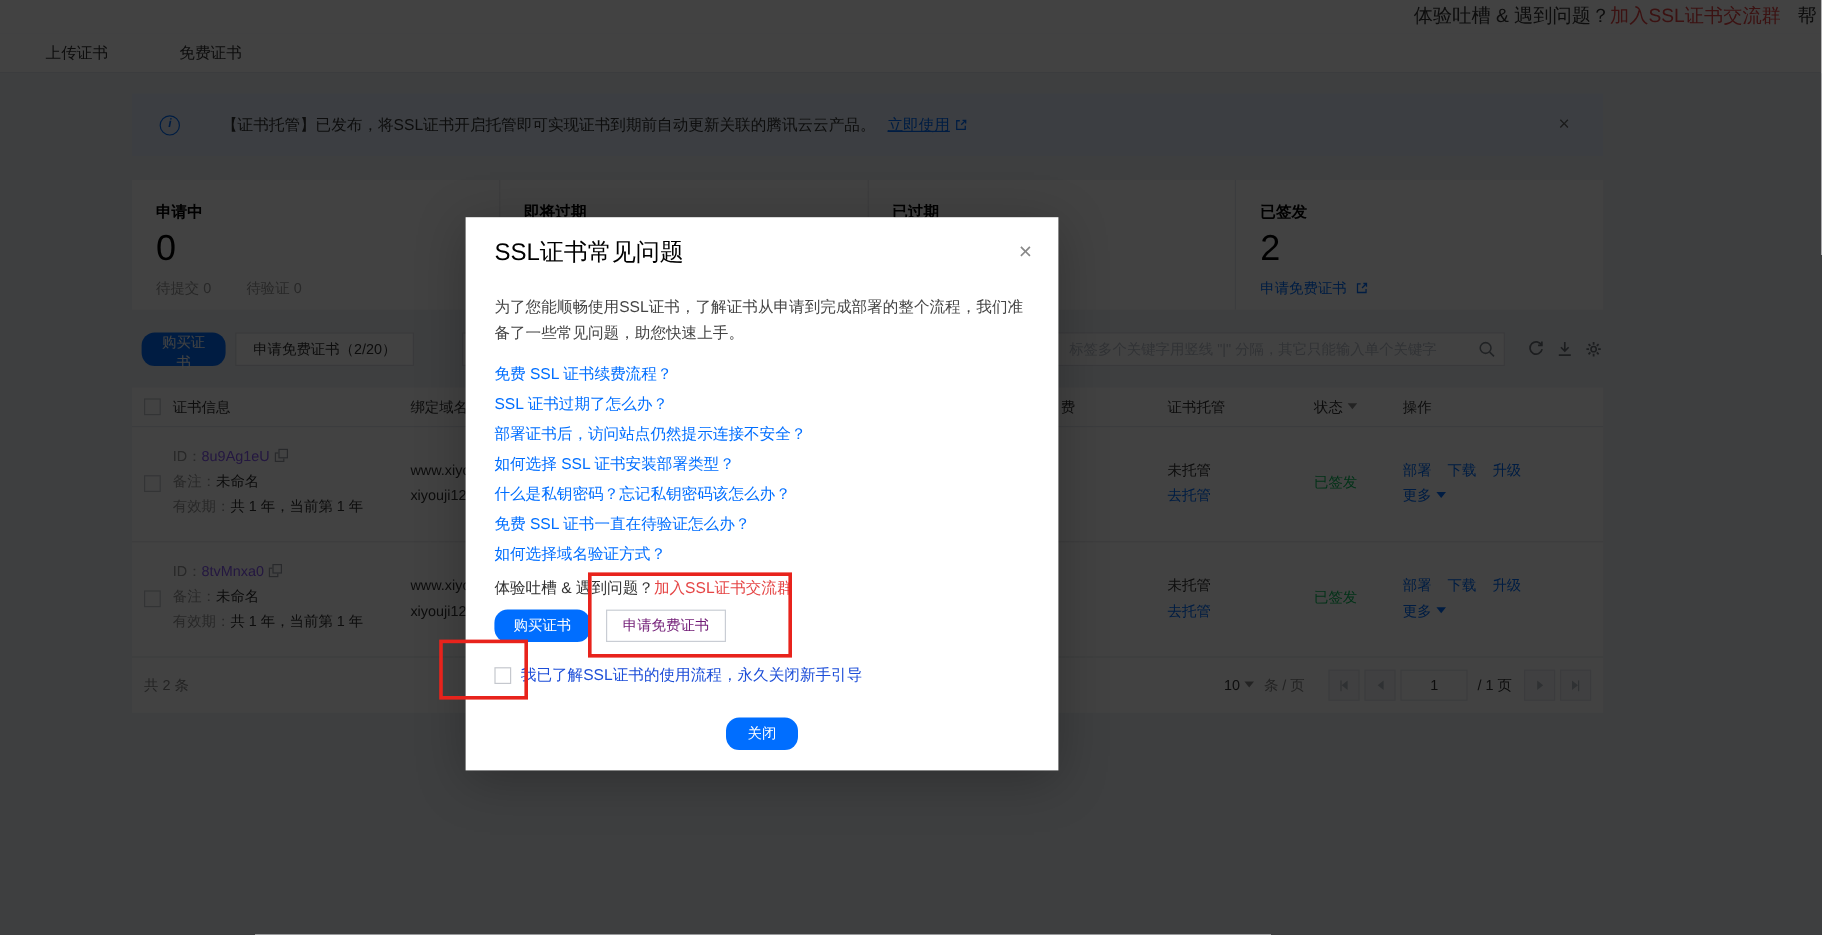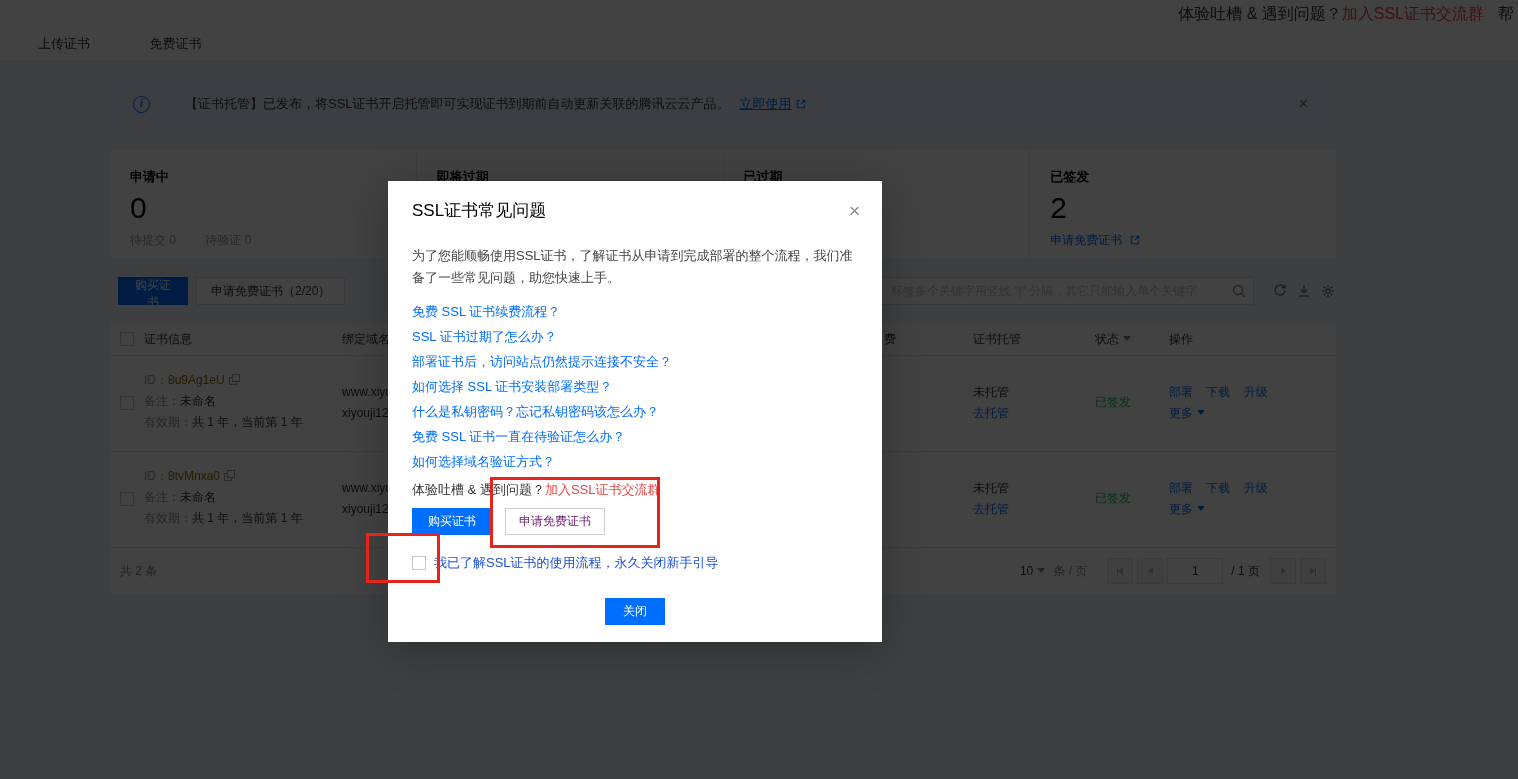--- a/index.html
+++ b/index.html
@@ -29,21 +29,21 @@
   .stat-cell{flex:1 1 0;box-sizing:border-box;padding:18px 0 0 20px;}
   .stat-cell + .stat-cell{border-left:1px solid #e5e8ed;}
   .stat-label{font-size:13px;font-weight:700;color:#000;}
   .stat-value{font-size:30px;color:#000;margin-top:6px;line-height:32px;min-height:32px;}
   .stat-subs{margin-top:8px;font-size:12px;color:#999;}
   .stat-subs span + span{margin-left:26px;}
   .stat-link{margin-top:8px;font-size:12px;color:#006eff;cursor:pointer;}
 
   .toolbar{position:absolute;left:110px;top:277px;width:1226px;height:28px;display:flex;align-items:center;}
   .btn{box-sizing:border-box;height:28px;font-size:12px;border:none;cursor:pointer;font-family:inherit;}
-  .btn-primary{background:#006eff;color:#fff;padding:0 14px;}
+  .btn-primary{background:#006eff;color:#fff;padding:0 14px;border-radius:11px;}
   .btn-plain{background:#fff;color:#333;border:1px solid #dadde2;padding:0 14px;}
   .toolbar .buy{margin-left:8px;width:70px;}
   .toolbar .apply{margin-left:8px;}
   .toolbar .upload{margin-left:40px;width:100px;}
   .search-wrap{margin-left:auto;display:flex;align-items:center;}
   .search-box{position:relative;width:374px;height:28px;box-sizing:border-box;border:1px solid #dadde2;background:#fff;}
   .search-box input{width:100%;height:100%;box-sizing:border-box;border:none;outline:none;padding:0 28px 0 10px;font-size:12px;color:#333;font-family:inherit;}
   .search-box input::placeholder{color:#bcc2cc;}
   .search-box .sicon{position:absolute;right:6px;top:5px;cursor:pointer;}
   .tool-icons{display:flex;align-items:center;margin-left:10px;}
@@ -59,21 +59,21 @@
   .t-row .pos-check{top:40px;}
   .pos-info{left:34px;}  .pos-domain{left:232px;} .pos-fee{left:774px;}
   .pos-host{left:863px;} .pos-status{left:985px;} .pos-act{left:1059px;}
   .t-row .cell{position:absolute;white-space:nowrap;}
   .t-row .pos-info{top:14px;line-height:21px;}
   .t-row .pos-domain{top:26px;line-height:21px;color:#333;}
   .t-row .pos-host{top:26px;line-height:21px;}
   .t-row .pos-status{top:38px;color:#0abf5b;}
   .t-row .pos-act{top:26px;line-height:21px;}
   .lbl{color:#999;}
-  .id-link{color:#a16207;cursor:pointer;}
+  .id-link{color:#8b5cf6;cursor:pointer;}
   .dark{color:#333;}
   .icon-copy{position:relative;display:inline-block;width:10px;height:11px;margin-left:4px;vertical-align:-1px;cursor:pointer;}
   .icon-copy::before{content:"";position:absolute;left:0;top:3px;width:6px;height:6px;border:1px solid #9aa0a8;}
   .icon-copy::after{content:"";position:absolute;left:3px;top:0;width:6px;height:6px;border:1px solid #9aa0a8;background:#fff;}
   .blue-link{color:#006eff;cursor:pointer;text-decoration:none;}
   .act-links a{margin-right:10px;}
   .tri{display:inline-block;width:0;height:0;border-left:4px solid transparent;border-right:4px solid transparent;border-top:5px solid #888;vertical-align:2px;margin-left:4px;}
   .tri.blue{border-top-color:#006eff;}
 
   .t-foot{position:relative;height:46px;display:flex;align-items:center;font-size:12px;color:#666;}
@@ -85,21 +85,21 @@
   .arr{width:0;height:0;border-top:4px solid transparent;border-bottom:4px solid transparent;}
   .arr.l{border-right:5px solid #b6bcc4;}
   .arr.r{border-left:5px solid #b6bcc4;}
   .bar{width:1px;height:9px;background:#b6bcc4;}
   .pg-input{width:56px;height:26px;box-sizing:border-box;border:1px solid #e2e5ea;text-align:center;font-size:12px;color:#333;margin-left:4px;font-family:inherit;}
   .pg-total{margin:0 6px 0 8px;color:#333;}
 
   
   .overlay{position:absolute;inset:0;background:rgba(0,0,0,0.74);z-index:10;}
   .modal{position:absolute;left:388px;top:181px;width:494px;height:461px;background:#fff;z-index:20;box-sizing:border-box;padding:20px 24px;box-shadow:0 8px 40px rgba(0,0,0,0.25);}
-  .m-title{font-size:17px;color:#000;font-weight:500;line-height:20px;}
+  .m-title{font-size:20px;color:#000;font-weight:500;line-height:20px;}
   .m-close{position:absolute;right:22px;top:20px;font-size:19px;color:#888;cursor:pointer;line-height:1;}
   .m-close::before{content:"\00d7";}
   .m-intro{margin:24px 0 0 0;font-size:13px;color:#444;line-height:22px;}
   .faq-link{display:block;font-size:13px;color:#006eff;line-height:14px;margin-top:11px;text-decoration:none;cursor:pointer;}
   .faq-link:first-of-type{margin-top:16px;}
   .m-feedback{margin-top:14px;font-size:13px;color:#333;line-height:14px;}
   .m-btns{margin-top:11px;display:flex;}
   .m-btns .mbuy{width:80px;height:27px;}
   .m-btns .mapply{width:100px;height:27px;margin-left:13px;background:#fff;color:#701a75;border:1px solid #c9cdd4;}
   .m-check{margin-top:19px;display:flex;align-items:center;font-size:13px;color:#1d4ed8;cursor:pointer;}

